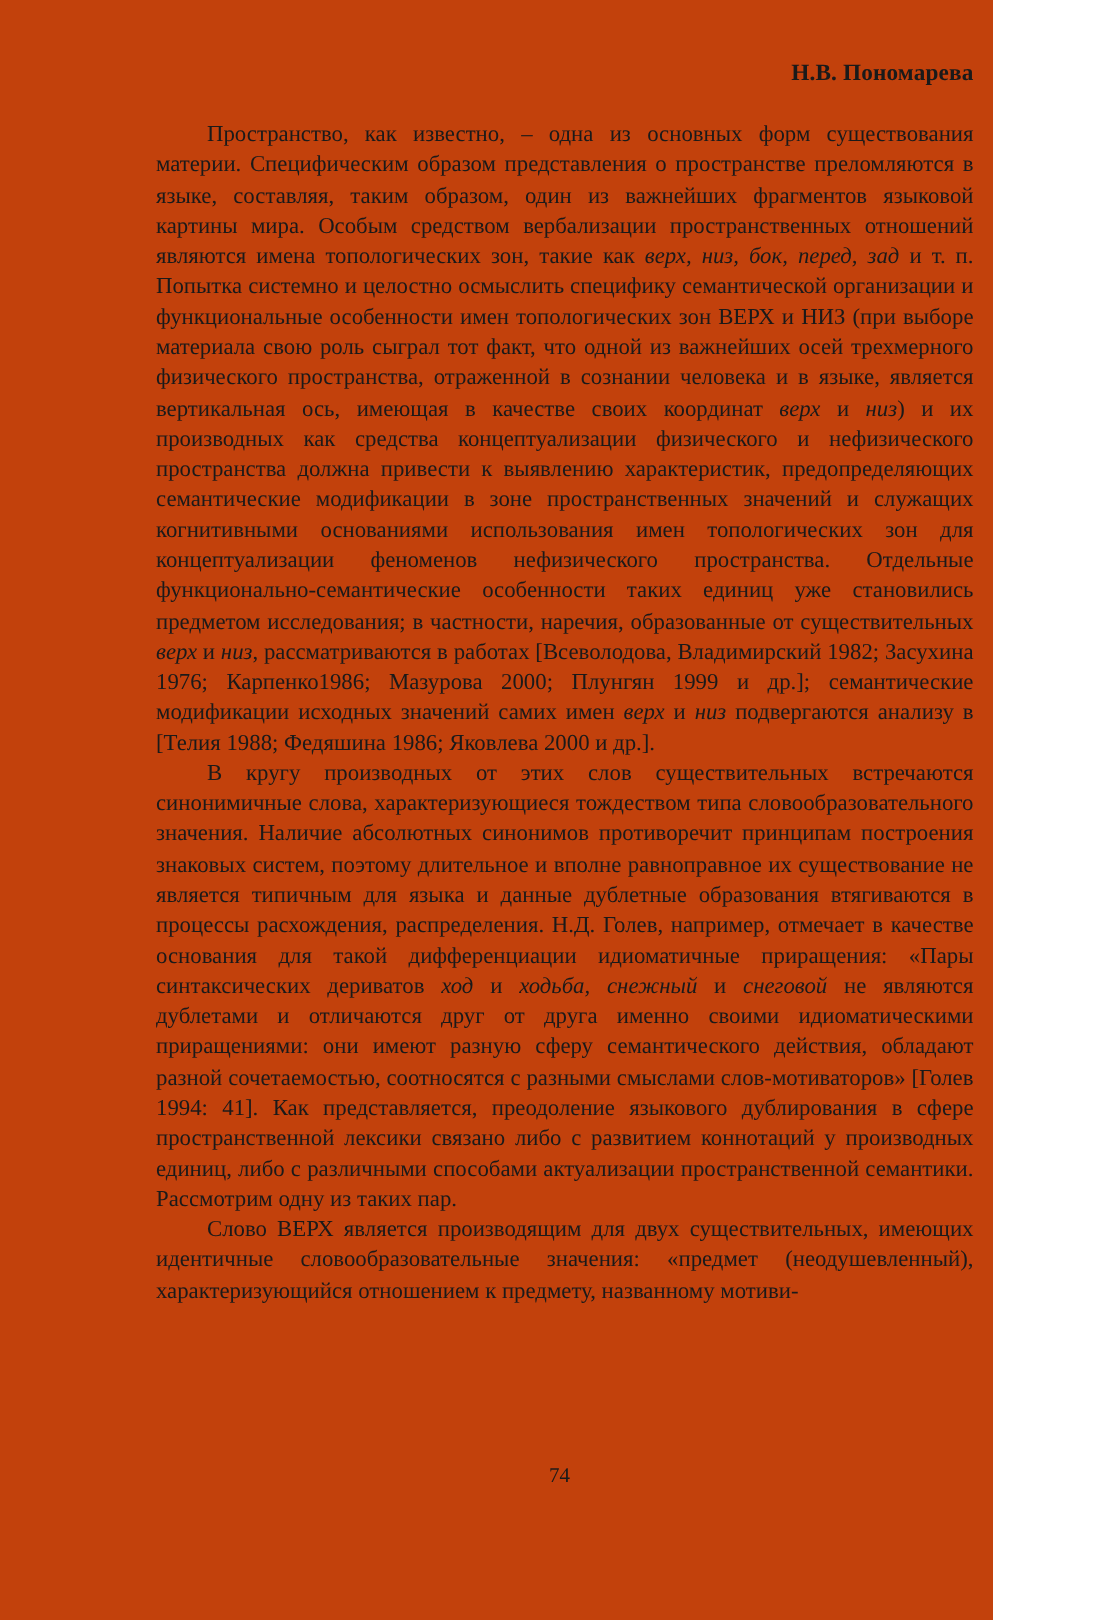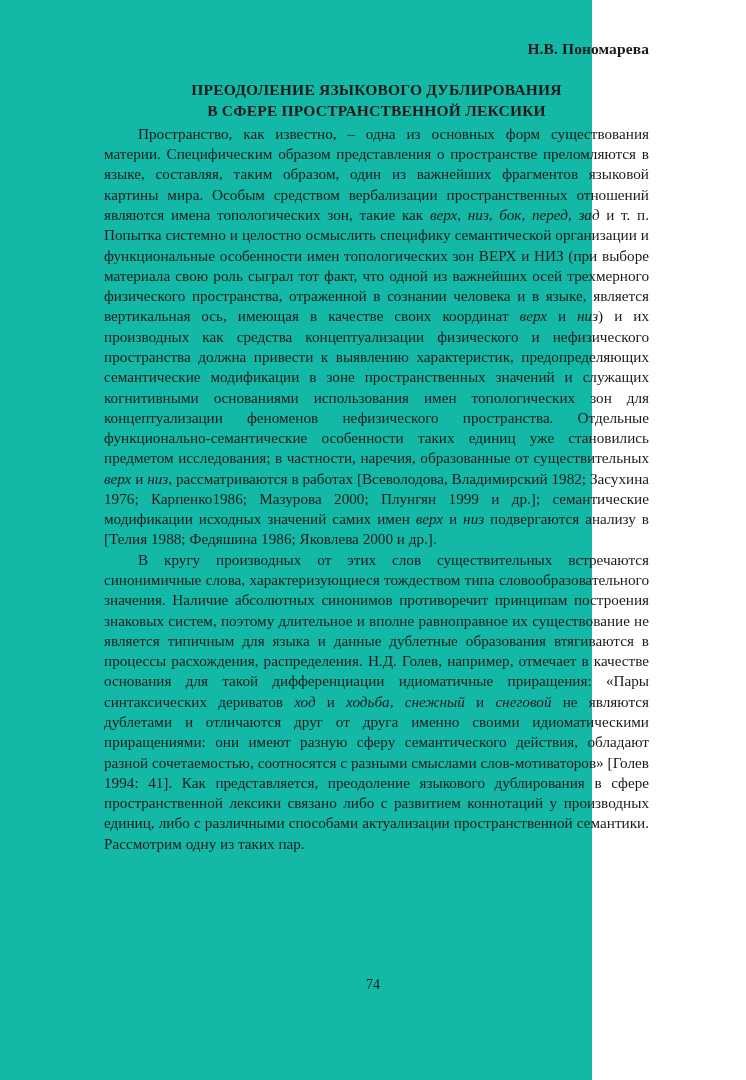--- a/index.html
+++ b/index.html
@@ -11,23 +11,23 @@
     width: 746px;
     height: 1080px;
     font-family: "Liberation Serif", "DejaVu Serif", serif;
     color: #1a1a1a;
     position: relative;
     overflow: hidden;
   }
   .page {
     position: absolute;
     left: 0; top: 0;
-    width: 592px;
+    width: 662px;
     height: 1080px;
-    background: #14b8a6;
+    background: #c2410c;
   }
   .content {
     position: absolute;
     left: 104px;
     top: 40px;
     width: 545px;
   }
   .author {
     text-align: right;
     font-weight: bold;
@@ -72,25 +72,22 @@
   }
 </style>
 </head>
 <body>
 
 <div class="page">
   <div class="content">
 
     <div class="author">Н.В. Пономарева</div>
 
-    <div class="title">
-      <span class="title-line">ПРЕОДОЛЕНИЕ ЯЗЫКОВОГО ДУБЛИРОВАНИЯ</span>
-      <span class="title-line">В СФЕРЕ ПРОСТРАНСТВЕННОЙ ЛЕКСИКИ</span>
-    </div>
 
 
     <p class="body-par">Пространство, как известно, – одна из основных форм существования материи. Специфическим образом представления о пространстве преломляются в языке, составляя, таким образом, один из важнейших фрагментов языковой картины мира. Особым средством вербализации пространственных отношений являются имена топологических зон, такие как <i>верх, низ, бок, перед, зад</i> и т. п. Попытка системно и целостно осмыслить специфику семантической организации и функциональные особенности имен топологических зон ВЕРХ и НИЗ (при выборе материала свою роль сыграл тот факт, что одной из важнейших осей трехмерного физического пространства, отраженной в сознании человека и в языке, является вертикальная ось, имеющая в качестве своих координат <i>верх</i> и <i>низ</i>) и их производных как средства концептуализации физического и нефизического пространства должна привести к выявлению характеристик, предопределяющих семантические модификации в зоне пространственных значений и служащих когнитивными основаниями использования имен топологических зон для концептуализации феноменов нефизического пространства. Отдельные функционально-семантические особенности таких единиц уже становились предметом исследования; в частности, наречия, образованные от существительных <i>верх</i> и <i>низ</i>, рассматриваются в работах [Всеволодова, Владимирский 1982; Засухина 1976; Карпенко1986; Мазурова 2000; Плунгян 1999 и др.]; семантические модификации исходных значений самих имен <i>верх</i> и <i>низ</i> подвергаются анализу в [Телия 1988; Федяшина 1986; Яковлева 2000 и др.].</p>
     <p class="body-par">В кругу производных от этих слов существительных встречаются синонимичные слова, характеризующиеся тождеством типа словообразовательного значения. Наличие абсолютных синонимов противоречит принципам построения знаковых систем, поэтому длительное и вполне равноправное их существование не является типичным для языка и данные дублетные образования втягиваются в процессы расхождения, распределения. Н.Д. Голев, например, отмечает в качестве основания для такой дифференциации идиоматичные приращения: «Пары синтаксических дериватов <i>ход</i> и <i>ходьба, снежный</i> и <i>снеговой</i> не являются дублетами и отличаются друг от друга именно своими идиоматическими приращениями: они имеют разную сферу семантического действия, обладают разной сочетаемостью, соотносятся с разными смыслами слов-мотиваторов» [Голев 1994: 41]. Как представляется, преодоление языкового дублирования в сфере пространственной лексики связано либо с развитием коннотаций у производных единиц, либо с различными способами актуализации пространственной семантики. Рассмотрим одну из таких пар.</p>
+    <p class="body-par">Слово ВЕРХ является производящим для двух существительных, имеющих идентичные словообразовательные значения: «предмет (неодушевленный), характеризующийся отношением к предмету, названному мотиви-</p>
 
   </div>
 
   <div class="page-number">74</div>
 </div>
 
 </body></html>

